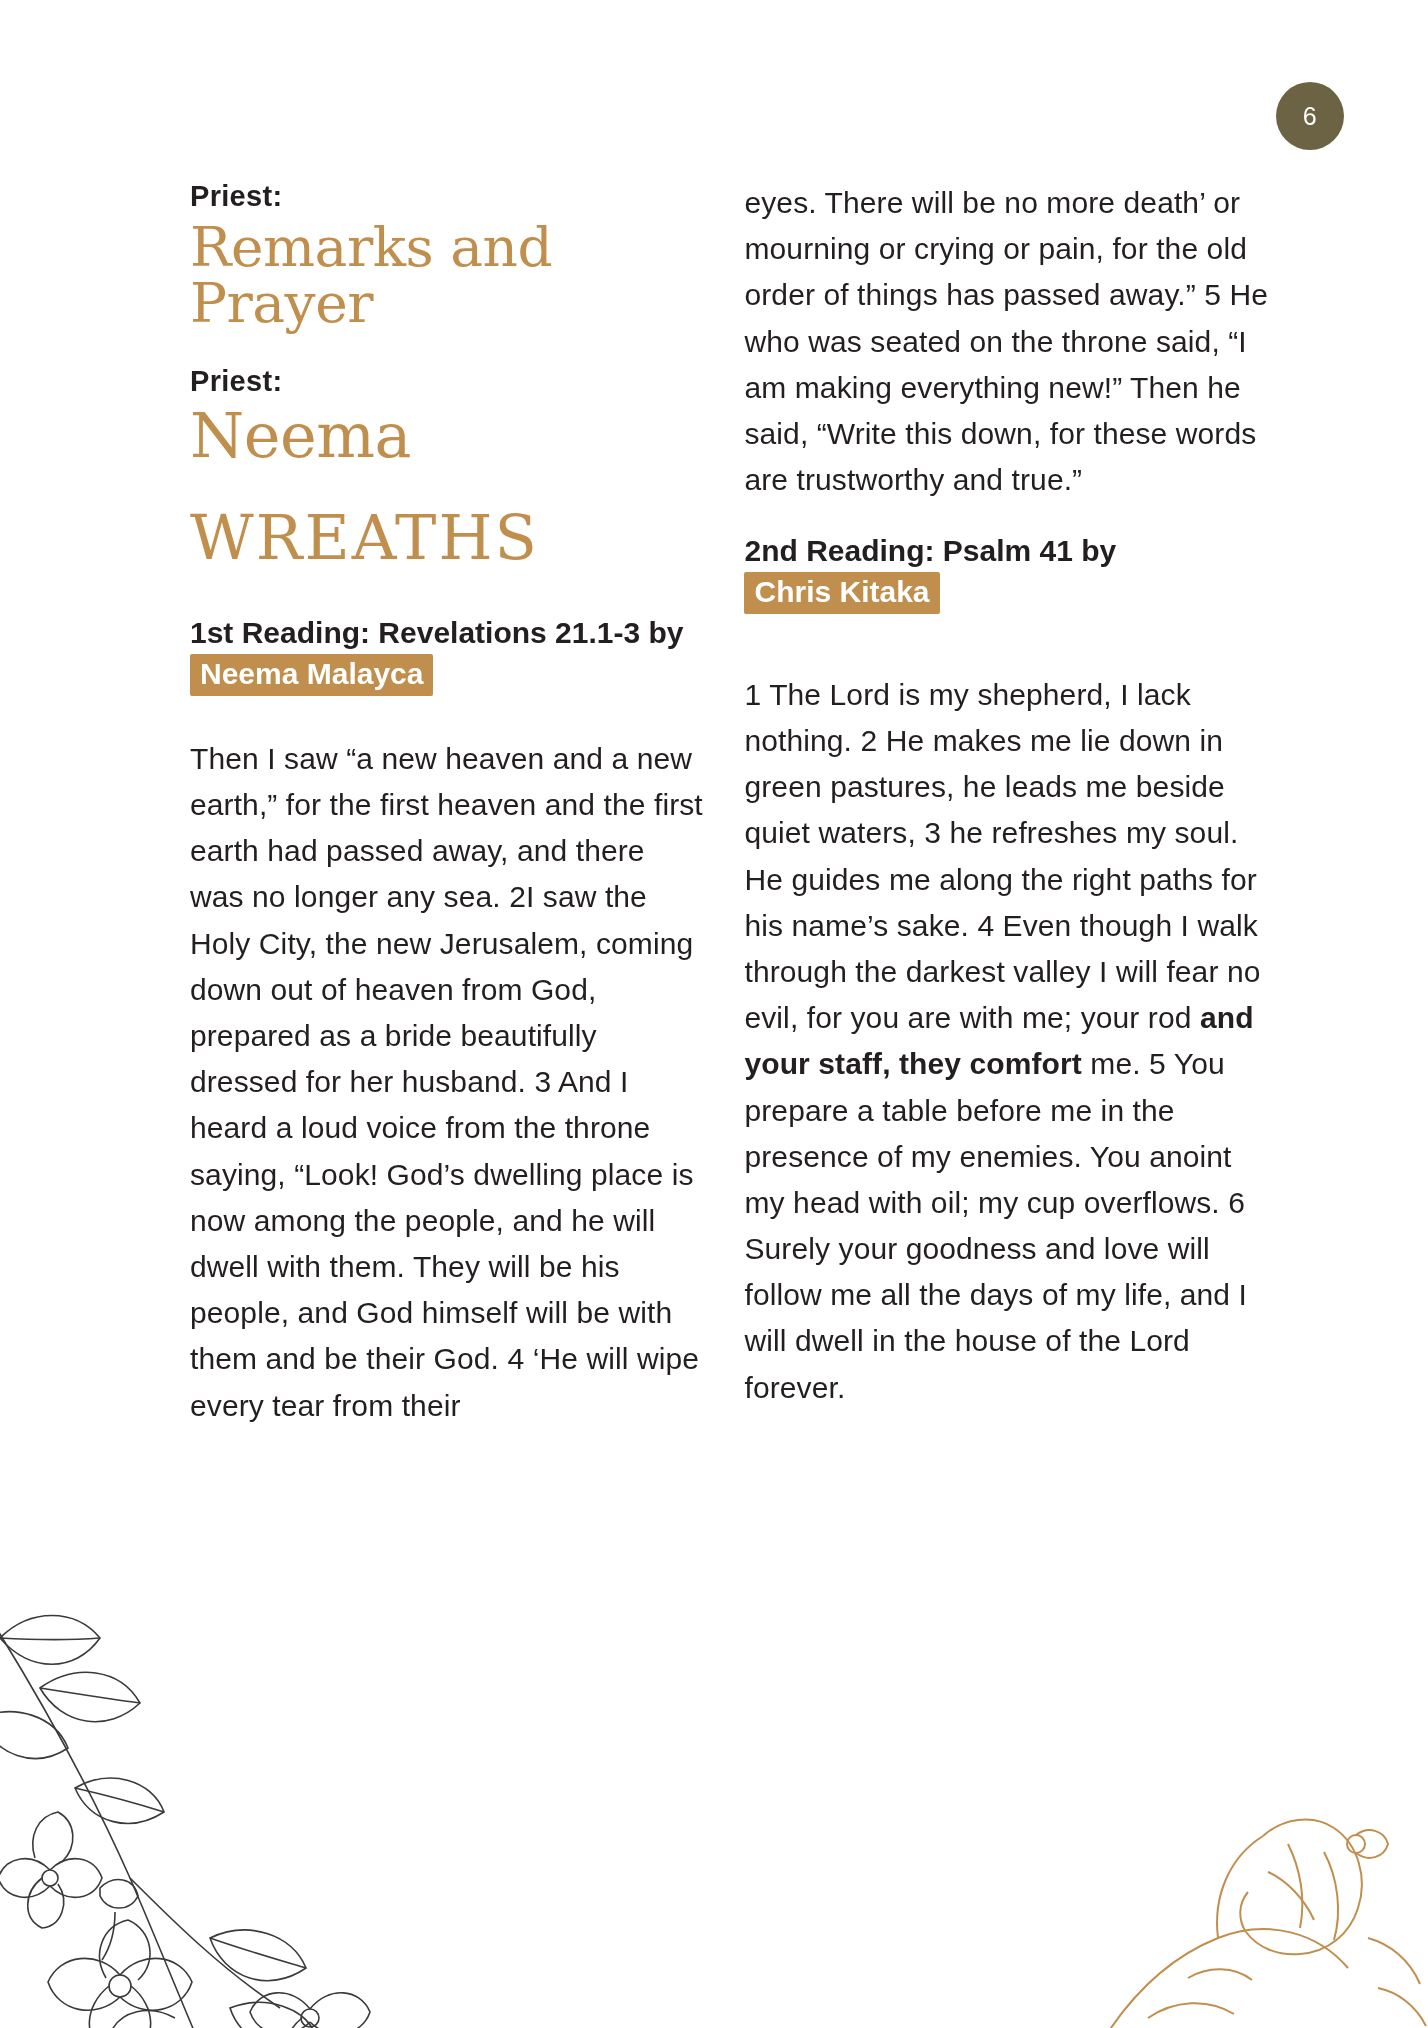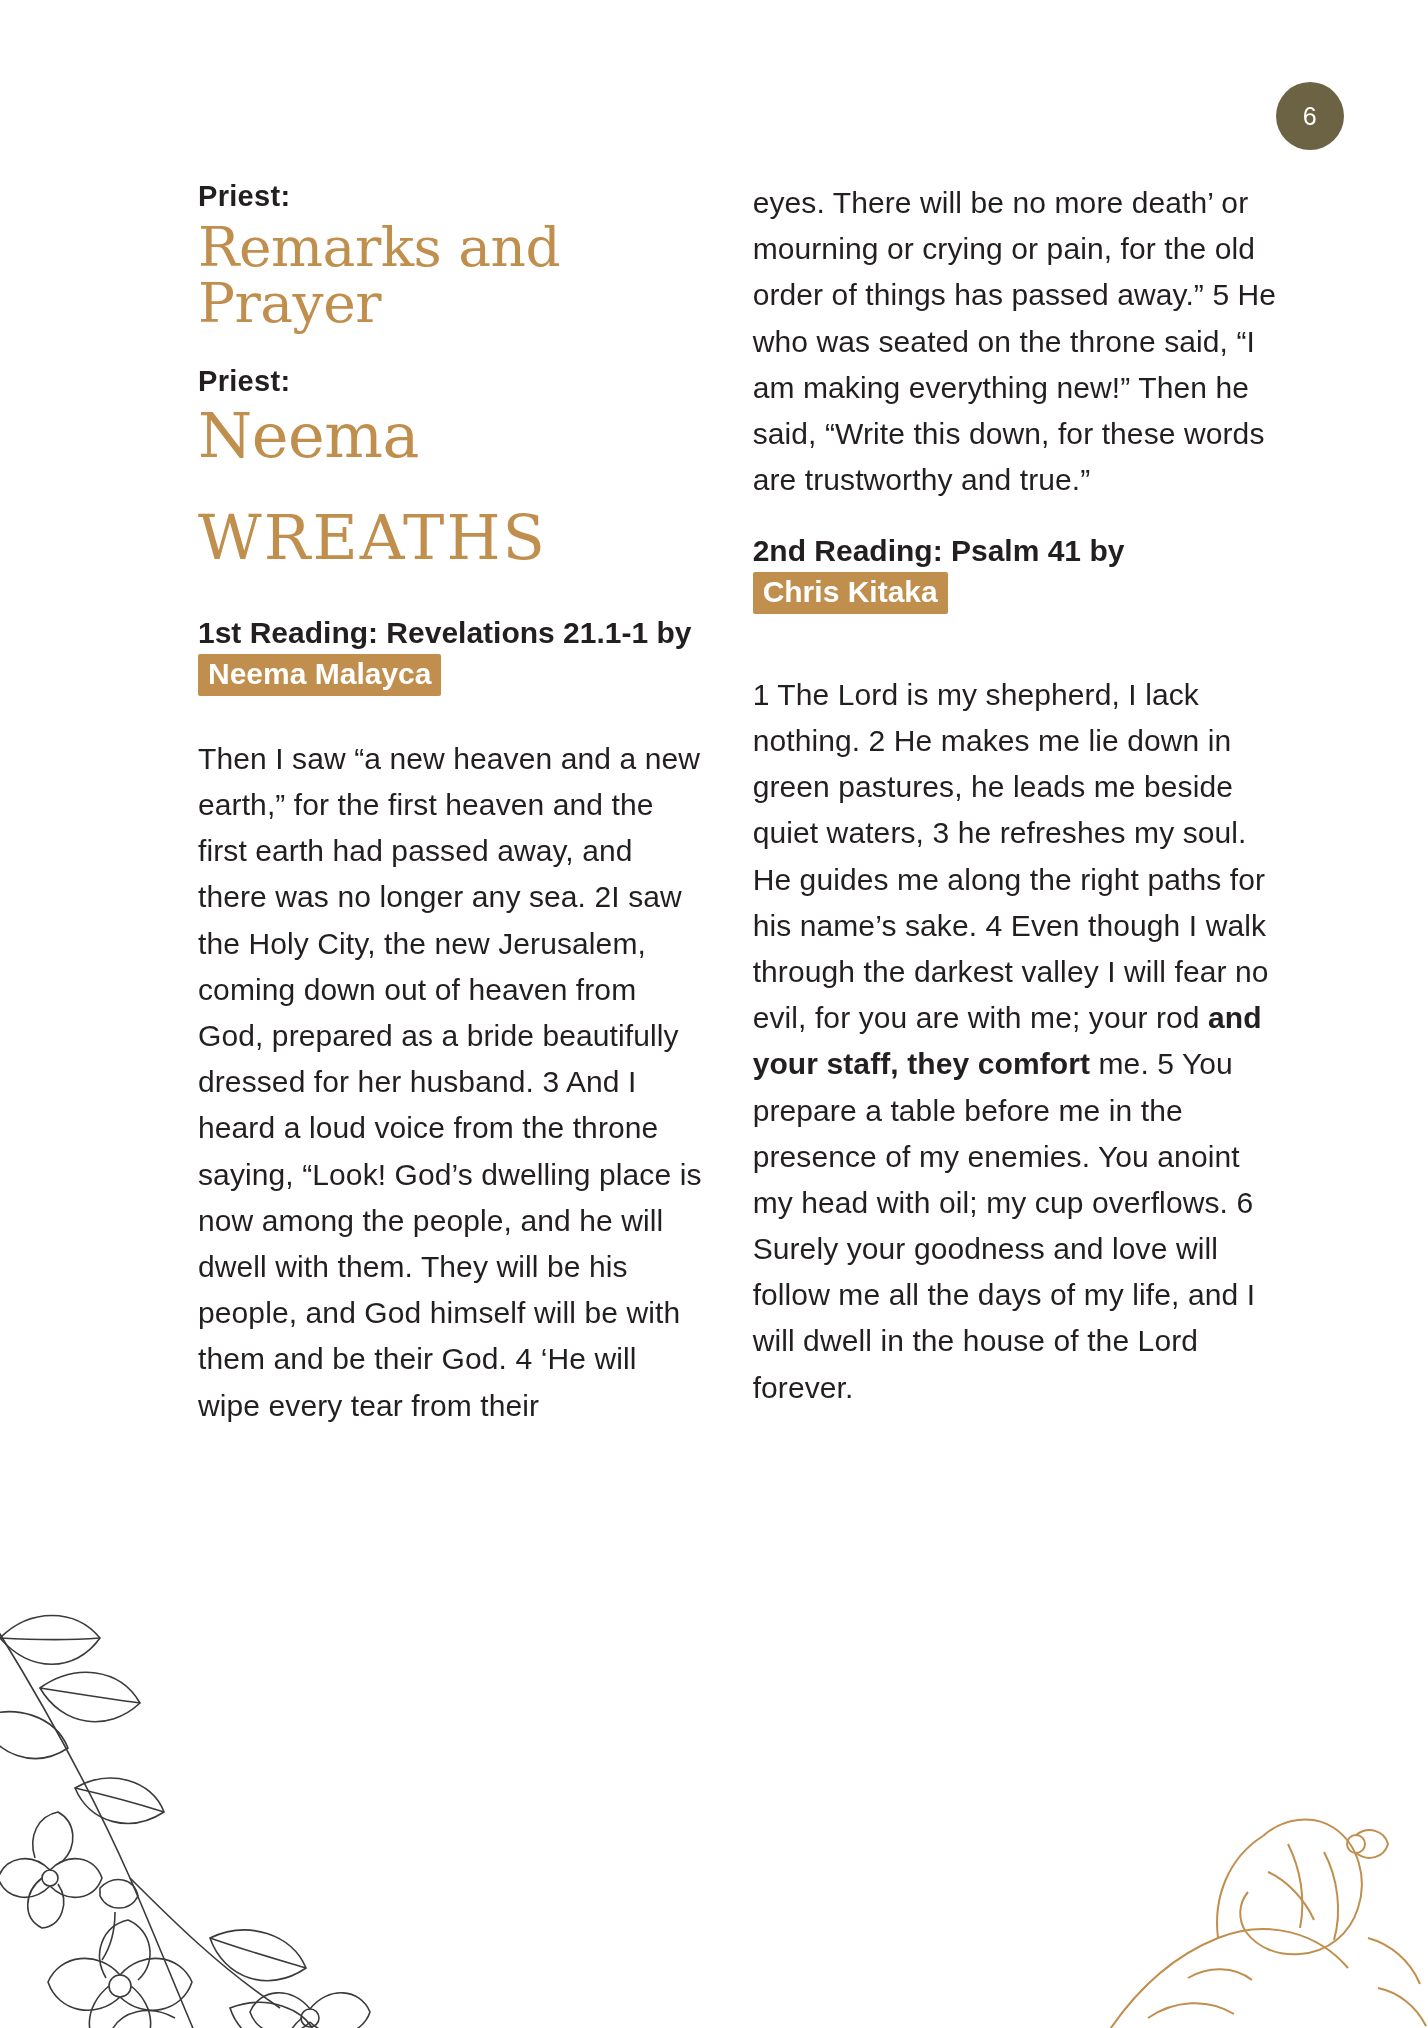--- a/index.html
+++ b/index.html
@@ -38,21 +38,20 @@
     position: absolute;
     top: 180px;
     left: 0;
     width: 1428px;
     display: flex;
     gap: 40px;
     padding: 0 150px 0 190px;
   }
   .col {
     width: 540px;
-    margin-left: 8px;
   }
   .col-left { width: 540px; }
   .col-right { width: 560px; }
 
   
   .label {
     font-size: 29px;
     font-weight: bold;
     color: #231f20;
     letter-spacing: 0.3px;
@@ -139,21 +138,21 @@
 
     <div class="label">Priest:</div>
     <div class="gold-title">Remarks and Prayer</div>
 
     <div class="label">Priest:</div>
     <div class="gold-title small">Neema</div>
 
     <div class="wreaths">WREATHS</div>
 
     <div class="reading-head">
-      <span>1st Reading: Revelations 21.1-1 by </span><span class="name-chip">Neema Malayca</span>
+      <span>1st Reading: Revelations 21.1-3 by </span><span class="name-chip">Neema Malayca</span>
     </div>
 
     <p class="body-text">Then I saw “a new heaven and a new earth,” for the first heaven and the first earth had passed away, and there was no longer any sea. 2I saw the Holy City, the new Jerusalem, coming down out of heaven from God, prepared as a bride beautifully dressed for her husband. 3 And I heard a loud voice from the throne saying, “Look! God’s dwelling place is now among the people, and he will dwell with them. They will be his people, and God himself will be with them and be their God. 4 ‘He will wipe every tear from their</p>
   </div>
 
   <div class="col col-right">
 
     <p class="body-text">eyes. There will be no more death’ or mourning or crying or pain, for the old order of things has passed away.” 5 He who was seated on the throne said, “I am making everything new!” Then he said, “Write this down, for these words are trustworthy and true.”</p>
 
     <div class="spacer-28"></div>

